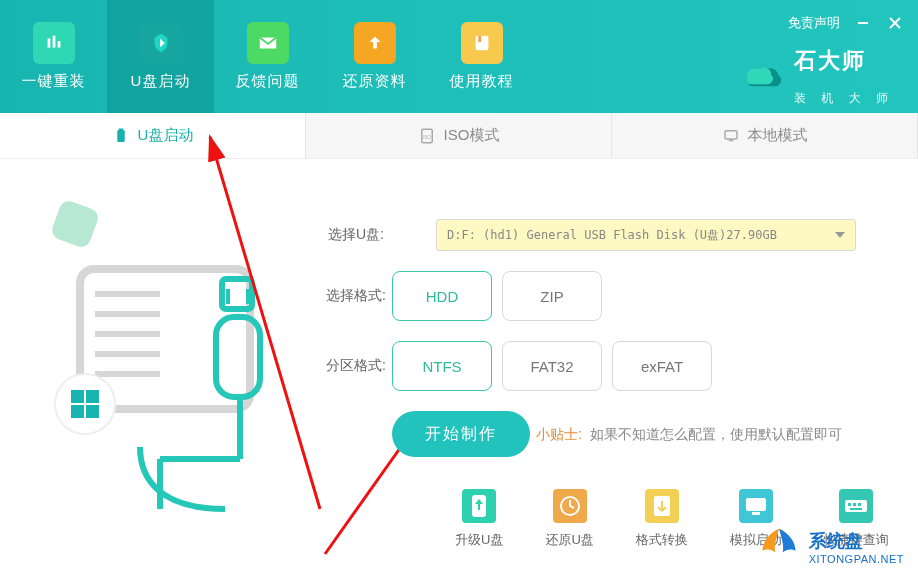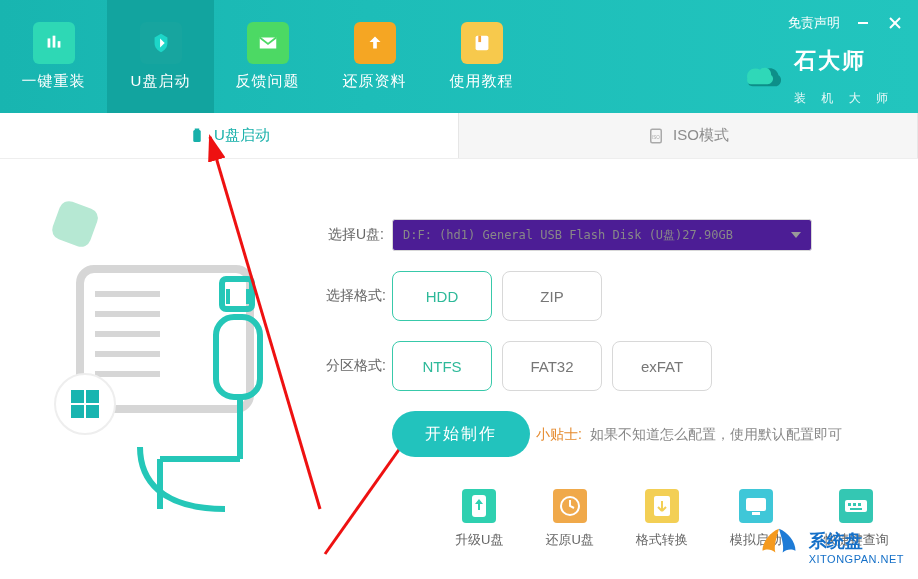--- a/index.html
+++ b/index.html
@@ -129,29 +129,30 @@
     width: 72px;
     font-size: 14px;
     color: #666;
     text-align: center;
   }
   .dropdown {
     flex: 1;
     height: 32px;
     border: 1px solid #d8d8d8;
     border-radius: 3px;
-    background: #4c1d95;
+    background: #fef9c3;
     display: flex;
     align-items: center;
     padding: 0 10px;
     font-size: 12px;
     color: #888;
     font-family: monospace;
     position: relative;
     max-width: 420px;
+    margin-left: 44px;
   }
   .dropdown .caret {
     position: absolute; right: 10px; top: 50%; transform: translateY(-50%);
     width: 0; height: 0; border-left: 5px solid transparent; border-right: 5px solid transparent; border-top: 6px solid #999;
   }
   .opt-group {
     display: flex;
     gap: 10px;
   }
   .opt-btn {
@@ -316,20 +317,27 @@
         <rect x="9" y="2" width="6" height="4" fill="#17b0aa"></rect>
       </svg>
     <span>U盘启动</span>
   </div>
   <div class="mode-tab">
     <svg class="mode-icon" viewBox="0 0 24 24">
         <rect x="5" y="3" width="14" height="18" rx="2" fill="none" stroke="#aaa" stroke-width="2"></rect>
         <text x="12" y="16" font-size="6" text-anchor="middle" fill="#aaa">ISO</text>
       </svg>
     <span>ISO模式</span>
+  </div>
+  <div class="mode-tab">
+    <svg class="mode-icon" viewBox="0 0 24 24">
+        <rect x="4" y="5" width="16" height="11" rx="2" fill="none" stroke="#aaa" stroke-width="2"></rect>
+        <rect x="9" y="17" width="6" height="2" fill="#aaa"></rect>
+      </svg>
+    <span>本地模式</span>
   </div>
 </div>
 
 <div class="main">
 
   <svg class="sidebar-illustration" viewBox="0 0 260 330">
     <rect x="40" y="80" width="170" height="140" rx="14" fill="none" stroke="#d6d6d6" stroke-width="8"></rect>
     <line x1="55" y1="105" x2="120" y2="105" stroke="#d6d6d6" stroke-width="6"></line>
     <line x1="55" y1="125" x2="120" y2="125" stroke="#d6d6d6" stroke-width="6"></line>
     <line x1="55" y1="145" x2="120" y2="145" stroke="#d6d6d6" stroke-width="6"></line>

